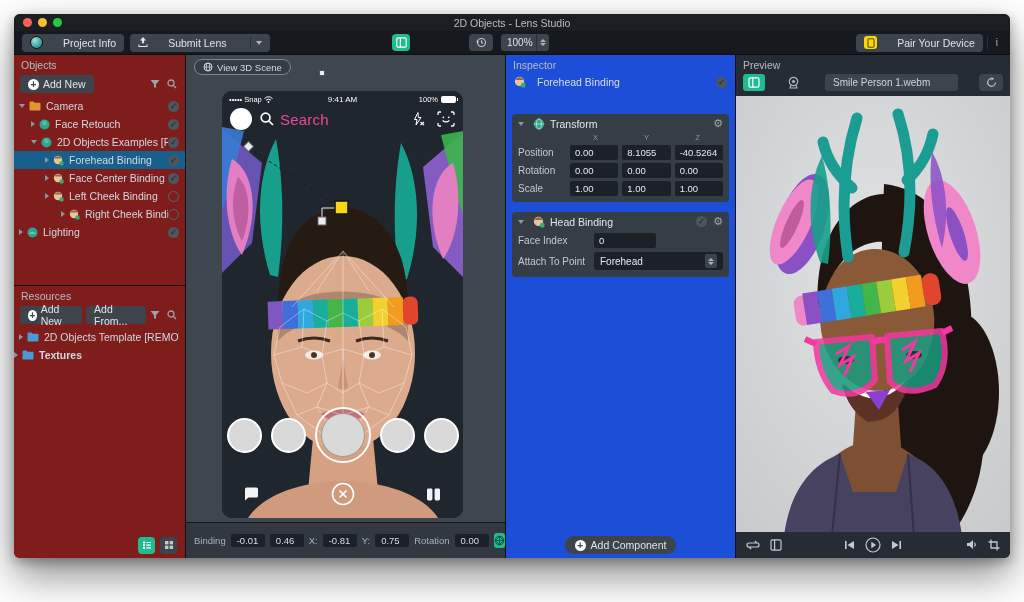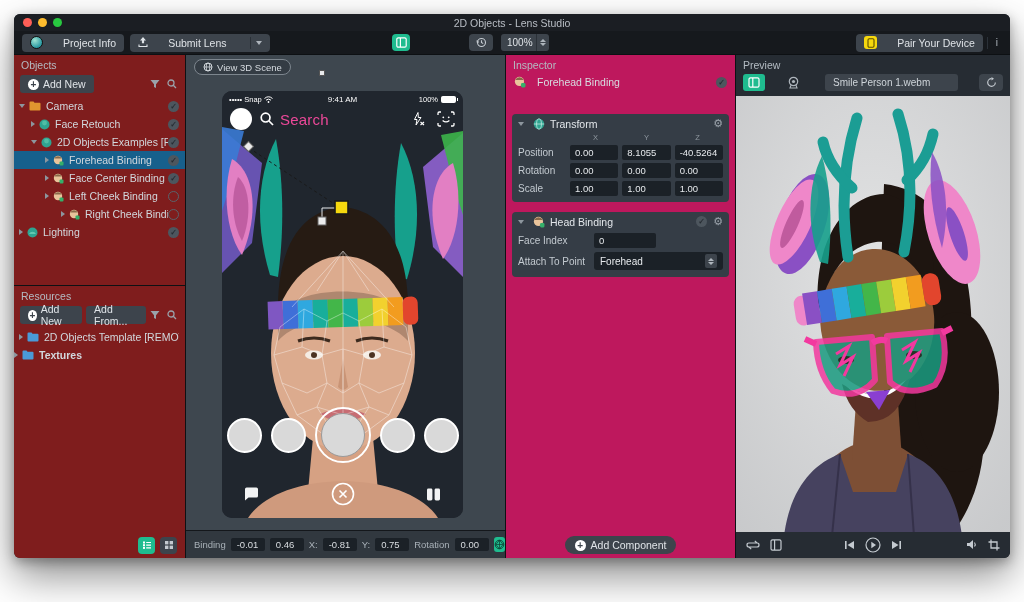--- a/index.html
+++ b/index.html
@@ -29,21 +29,21 @@
   .stepper { margin-left:auto; width:13px; height:100%; border-left:1px solid #2b3138; display:flex; flex-direction:column; align-items:center; justify-content:center; gap:1px; }
   .tri-up{width:0;height:0;border-left:3px solid transparent;border-right:3px solid transparent;border-bottom:3.5px solid #aeb5bc;}
   .tri-dn{width:0;height:0;border-left:3px solid transparent;border-right:3px solid transparent;border-top:3.5px solid #aeb5bc;}
   .tb-right { margin-left:auto; display:flex; align-items:center; }
   .pair-ic { width:13px; height:13px; background:#f6d80e; border-radius:3px; display:flex;align-items:center;justify-content:center; }
   .tb-info { color:#aeb5bc; font-size:10px; padding:0 4px 0 8px; border-left:1px solid #2b3138; margin-left:4px; height:12px; display:flex; align-items:center;}
   
   .content { flex:1; display:flex; min-height:0; }
   .col-left { width:172px; background:#7f1d1d; border-right:1px solid #0e1114; display:flex; flex-direction:column; }
   .col-scene { width:320px; background:#3e474f; border-right:1px solid #0e1114; position:relative; }
-  .col-inspector { width:230px; background:#be185d; border-right:1px solid #0e1114; display:flex; flex-direction:column; }
+  .col-inspector { width:230px; background:#1d4ed8; border-right:1px solid #0e1114; display:flex; flex-direction:column; }
   .col-preview { flex:1; background:#262c33; display:flex; flex-direction:column; }
   .panel-title { font-size:10.5px; color:#b4bcc3; padding:4px 7px 3px; }
   
   .panel-btns { display:flex; align-items:center; gap:4px; padding:1px 6px 4px; }
   .small-btn { height:18px; background:#3d444c; border-radius:3px; display:flex; align-items:center; gap:4px; padding:0 8px; font-size:10.5px; color:#dfe3e7; }
   .plus-circ { width:11px;height:11px;border-radius:50%;background:#ffffff; color:#3d444c; font-size:10px; line-height:11px; text-align:center; font-weight:bold;}
   .flat-ics { margin-left:auto; display:flex; gap:7px; align-items:center; padding-right:2px;}
   .objects-panel { height:231px; border-bottom:1px solid #0e1114; display:flex; flex-direction:column; }
   .resources-panel { flex:1; display:flex; flex-direction:column; min-height:0; }
   .tree { flex:1; overflow:hidden; }
@@ -72,21 +72,21 @@
   .p-search { position:absolute; top:14px; left:0; right:0; height:28px; display:flex; align-items:center; padding:0 8px; z-index:6; }
   .p-avatar { width:22px; height:22px; border-radius:50%; background:#fff; margin-right:8px;}
   .p-search-label { color:#ec4899; font-size:15px; font-weight:400; margin-left:6px; letter-spacing:.2px;}
   .p-search-icons { margin-left:auto; display:flex; gap:12px; align-items:center;}
   .scene-svg { position:absolute; inset:0; }
   .carousel { position:absolute; left:-10px; right:-10px; bottom:55px; display:flex; align-items:center; justify-content:center; gap:9px; z-index:6;}
   .lens { width:35px; height:35px; border-radius:50%; background:#d9d9d9; border:2px solid #fff; flex:0 0 auto;}
   .capture { width:56px; height:56px; border-radius:50%; border:2.5px solid #fff; display:flex; align-items:center; justify-content:center; flex:0 0 auto;}
   .capture-in { width:44px; height:44px; border-radius:50%; background:#d9d9d9; border:1px solid #9a9a9a;}
   .p-bottom { position:absolute; left:0; right:0; bottom:12px; height:24px; display:flex; align-items:center; justify-content:space-between; padding:0 22px; z-index:6;}
-  .scene-statusbar { position:absolute; left:0; right:0; bottom:0; height:28px; background:#31383f; border-top:1px solid #14171b; display:flex; align-items:center; gap:5px; padding:0 8px; font-size:9.5px; color:#a9b1b8; }
+  .scene-statusbar { position:absolute; left:0; right:0; bottom:0; height:36px; background:#31383f; border-top:1px solid #14171b; display:flex; align-items:center; gap:5px; padding:0 8px; font-size:9.5px; color:#a9b1b8; }
   .sb-val { background:#1b2127; border-radius:2px; color:#d9dde1; padding:1px 6px; min-width:34px; }
   .sb-green { margin-left:auto; width:16px; height:15px; background:#1fbc8f; border-radius:3px; display:flex; align-items:center; justify-content:center; }
   
   .insp-obj-row { display:flex; align-items:center; gap:6px; padding:2px 8px 6px; font-size:10.5px; color:#d8dde1;}
   .card { background:#353d46; border-radius:4px; margin:4px 6px 6px; padding-bottom:5px; }
   .card-head { height:19px; display:flex; align-items:center; gap:5px; padding:0 6px; font-size:10.5px; color:#e2e6ea; }
   .card-head .right-ics { margin-left:auto; display:flex; align-items:center; gap:6px;}
   .gear { color:#9aa2aa; font-size:11px; line-height:1;}
   .axes-row { display:flex; height:10px; font-size:7.5px; color:#8f979f; padding:0 6px; }
   .axes-row .lblspace { width:52px; }

